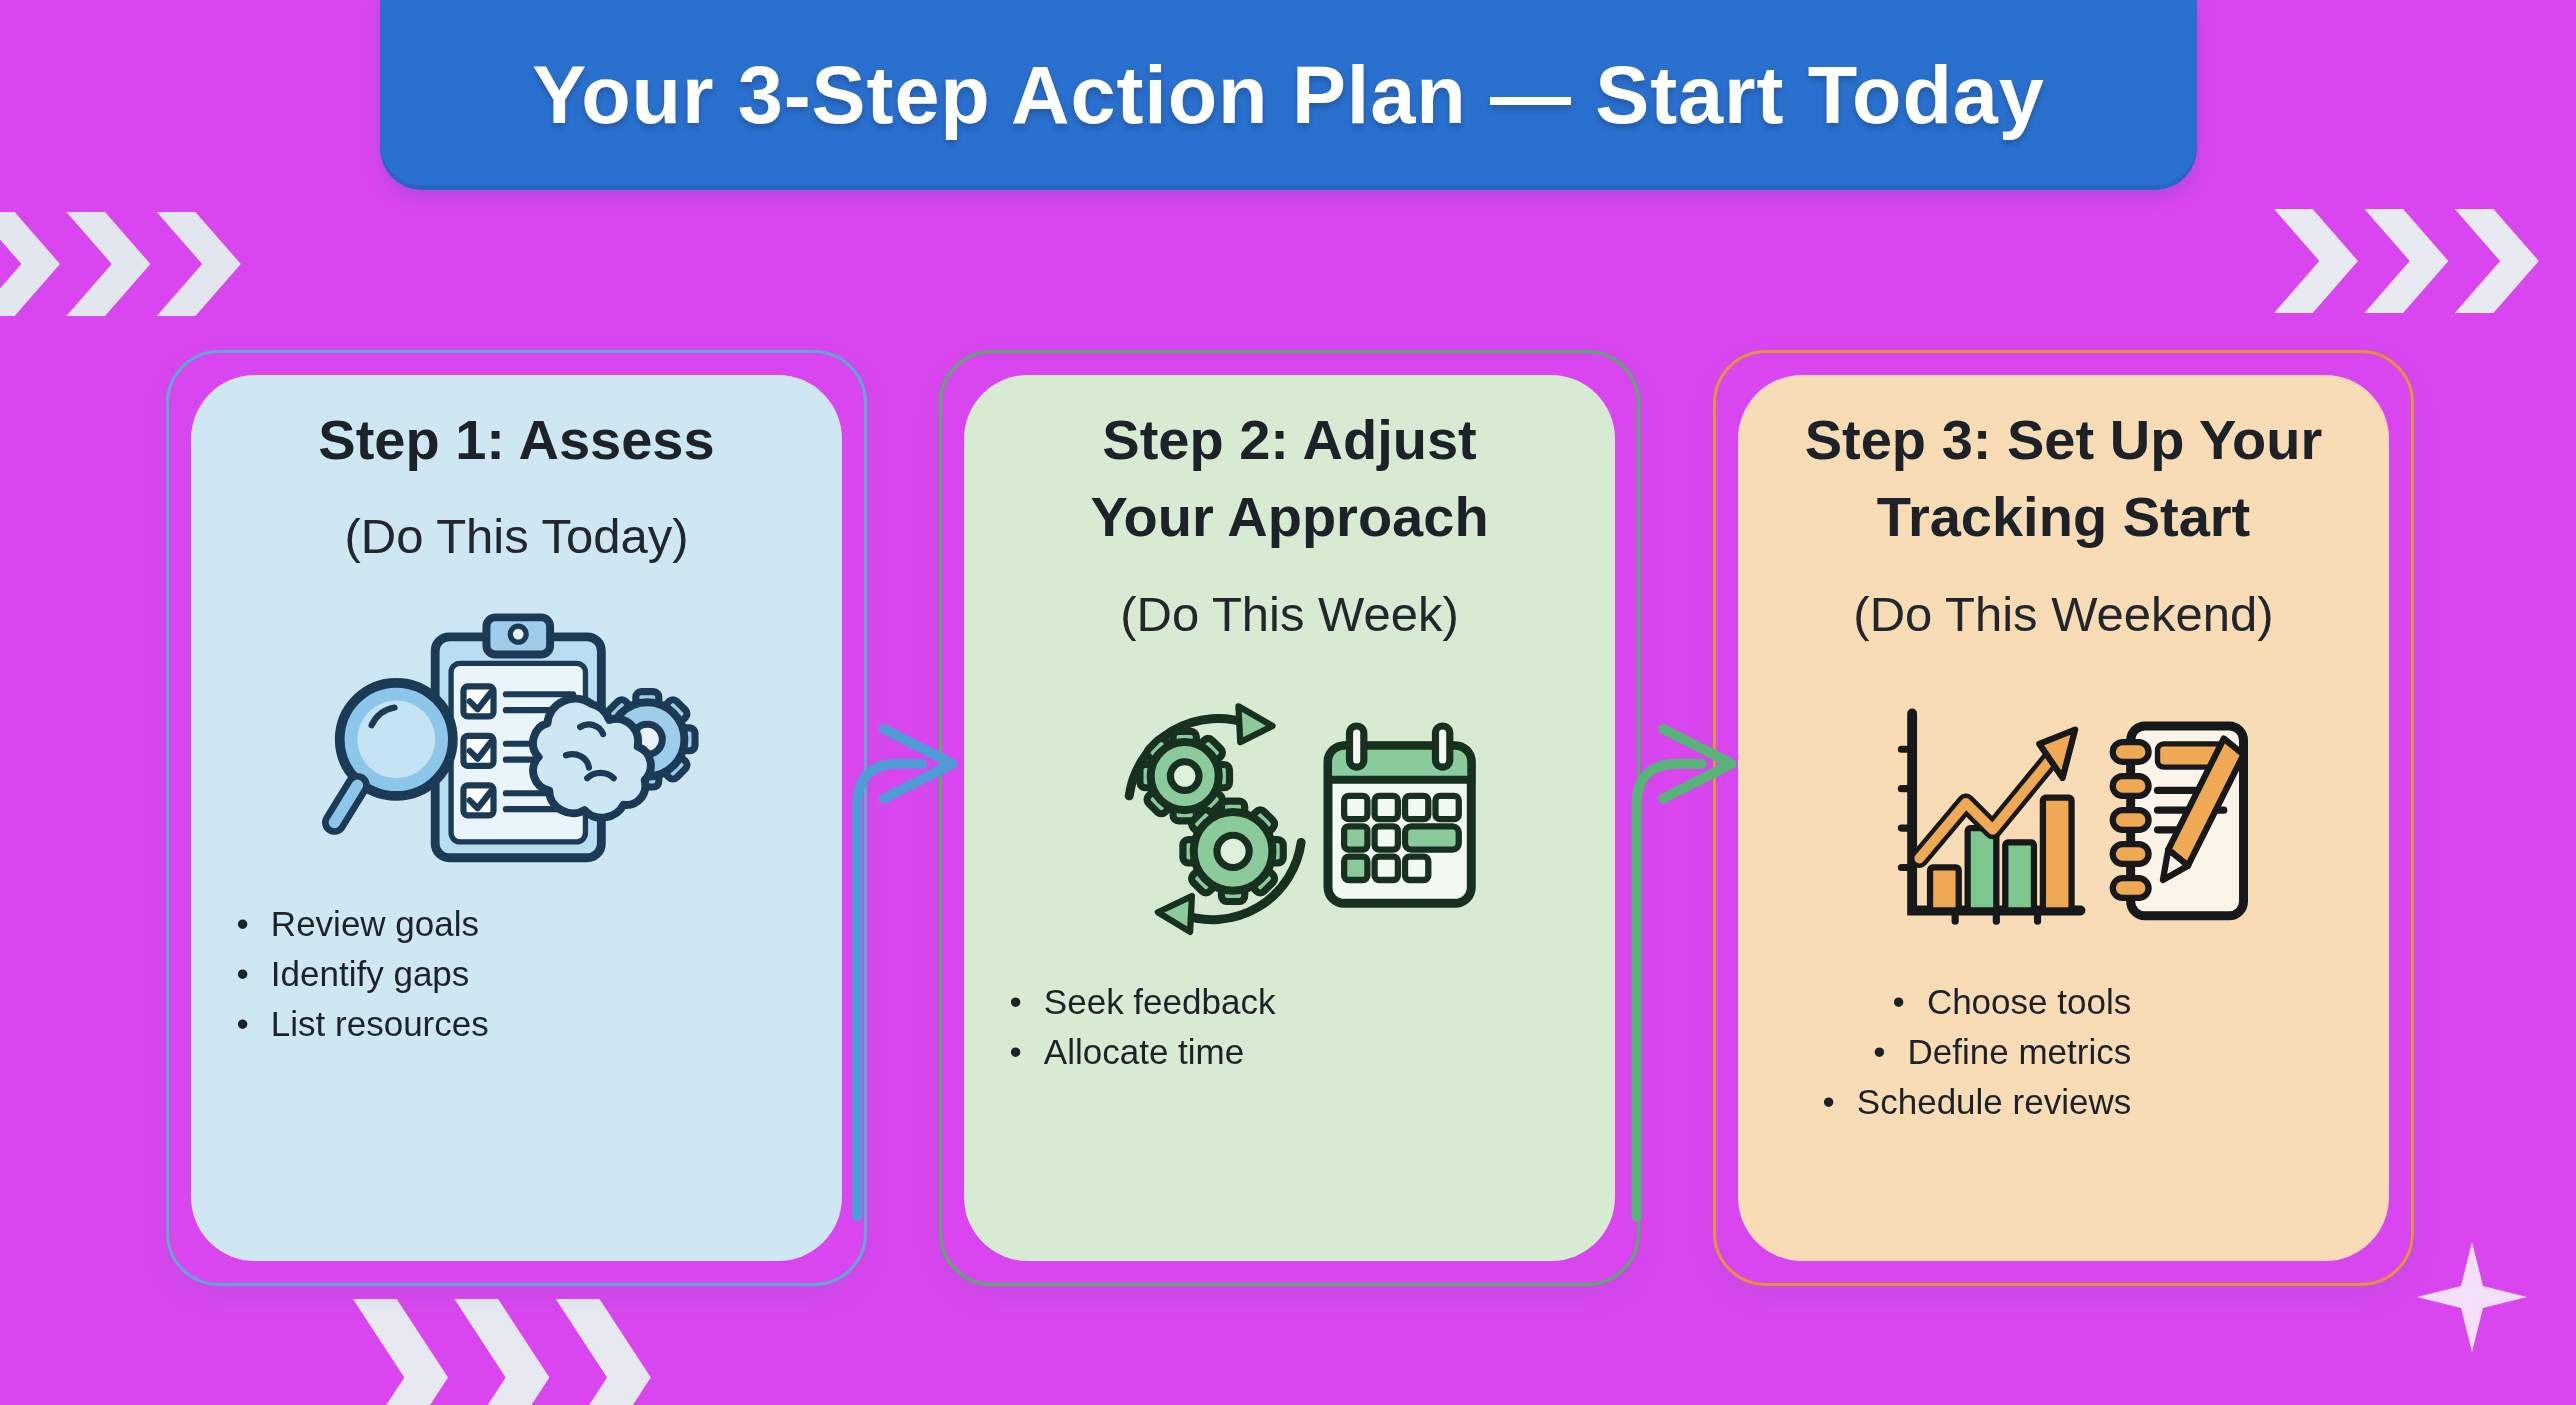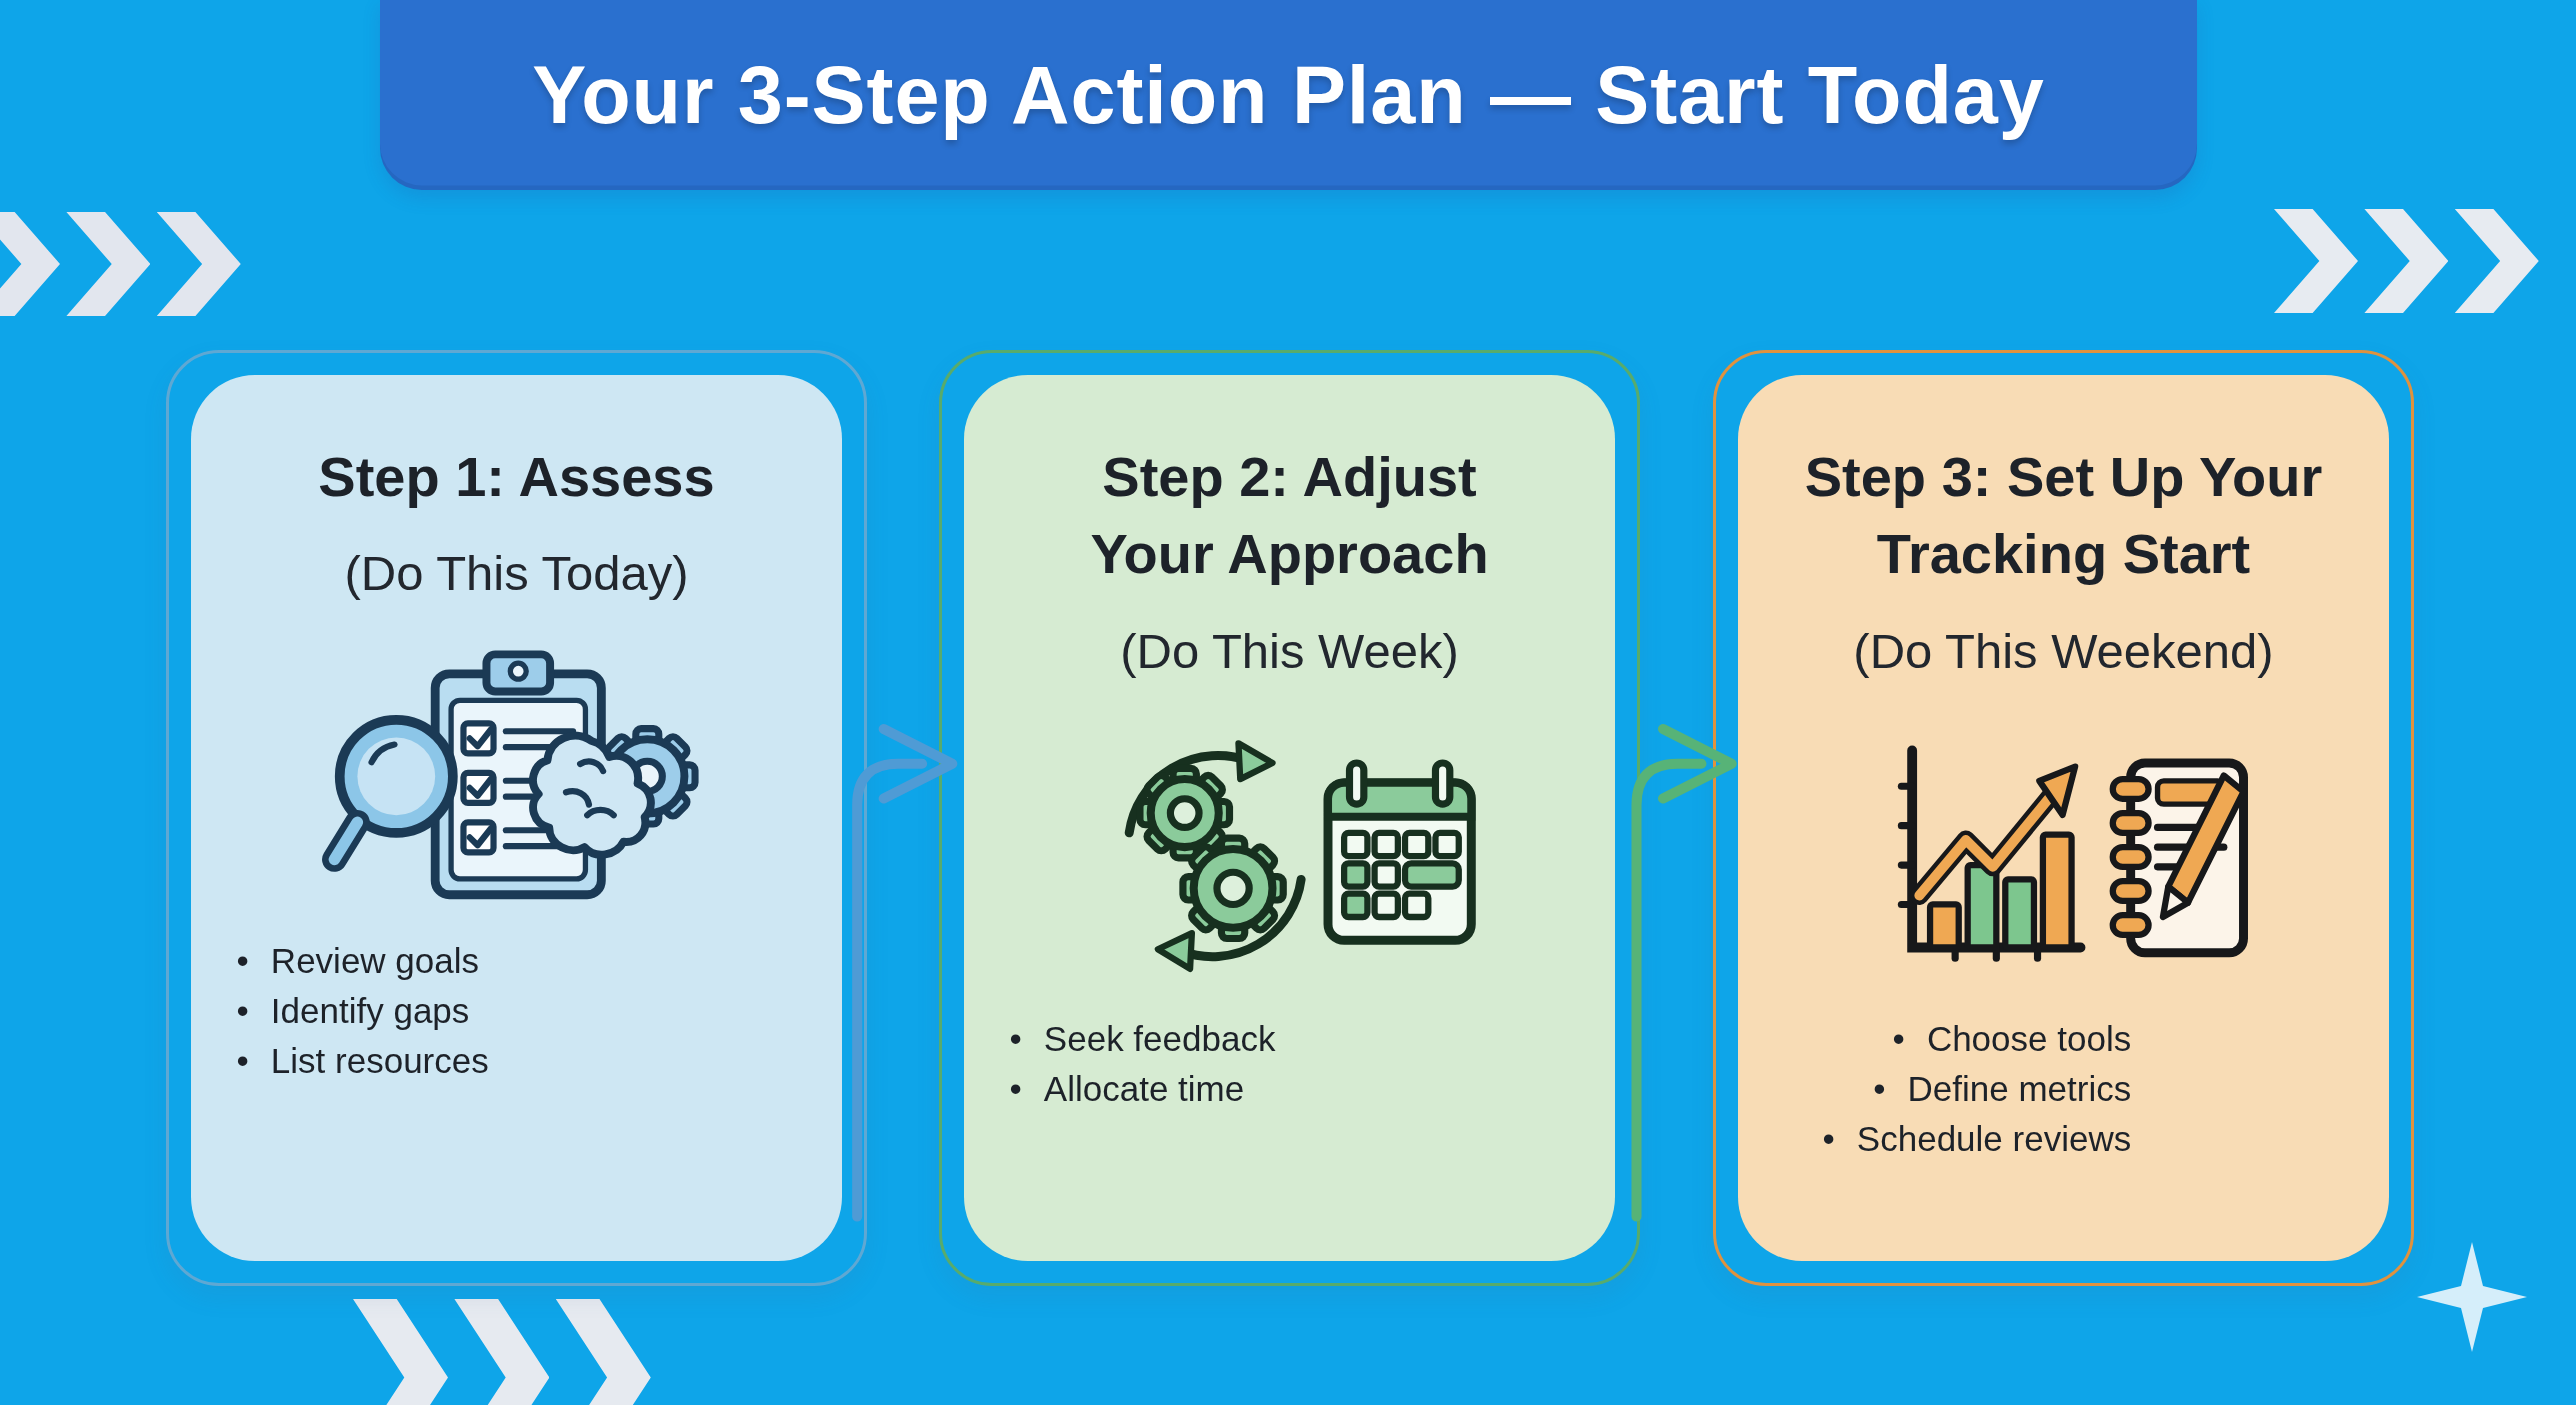--- a/index.html
+++ b/index.html
@@ -1,18 +1,18 @@
 <!DOCTYPE html>
 <html style="font-size:14.6px"><head>
 <meta charset="utf-8">
 <style>
   html,body{margin:0;padding:0;background:#e9edf3;}
   .canvas{
     position:relative; width:2576px; height:1405px; overflow:hidden;
-    background:#0ea5e9;
+    background:#d946ef;
     font-family:"Liberation Sans", sans-serif;
     color:#21262d;
   }
   
   .banner{
     position:absolute; left:380px; top:0; width:1817px; height:190px;
     background:#2a70cf; border-radius:0 0 42px 42px;
     display:flex; align-items:center; justify-content:center;
     box-shadow:0 7.3px 16.5px rgba(40,80,160,.18), inset 0 -4.6px 0 rgba(10,40,100,.12);
   }
@@ -46,21 +46,21 @@
   .card-2{left:939px; border-color:#58ab6c;}
   .card-3{left:1713px; border-color:#e0923e;}
   .card-fill{position:absolute; inset:22px; border-radius:64px;}
   .card-1 .card-fill{background:#cee7f3;}
   .card-2 .card-fill{background:#d6ebd2;}
   .card-3 .card-fill{background:#f8dcb5;}
   .card-content{
     position:absolute; inset:25.6px; display:flex; flex-direction:column;
     align-items:center; text-align:center;
   }
-  .card-title{margin-top:59px; font-size:56px; font-weight:bold; line-height:1.39; color:#1d2229;}
+  .card-title{margin-top:22px; font-size:56px; font-weight:bold; line-height:1.39; color:#1d2229;}
   .card-sub{margin-top:30px; font-size:49px; color:#22272e;}
   .icon-wrap{margin-top:44px; height:267px; display:flex; align-items:center; justify-content:center;}
   .bullets{
     margin-top:24px; align-self:flex-start; text-align:left;
     padding-left:42px; font-size:35px; line-height:1.42; color:#1d2229;
   }
   .card-3 .bullets{padding-left:81px;text-align:right;}
   .bullet{white-space:nowrap;}
   .b-dot{margin-right:22px;}
   

